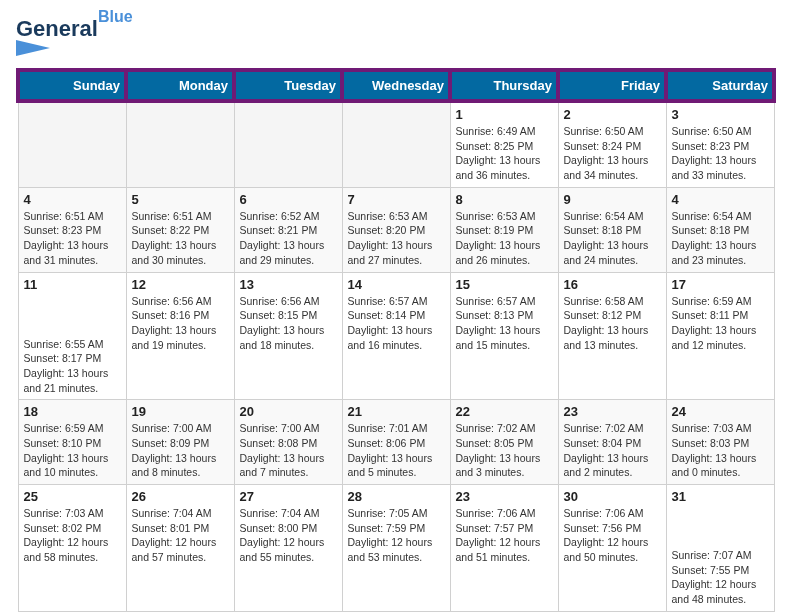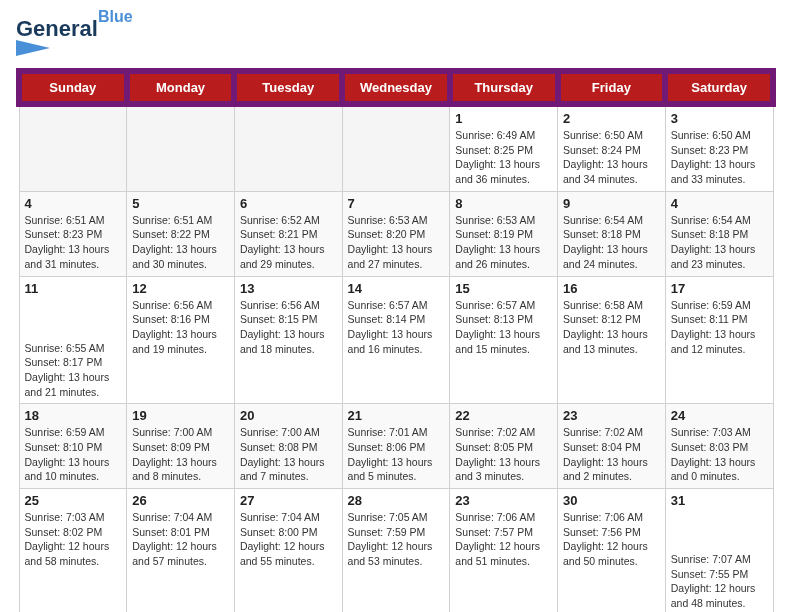--- a/index.html
+++ b/index.html
@@ -32,27 +32,27 @@
     .subtitle {
       font-size: 16px;
       color: #444;
     }
     table {
       width: 100%;
       border-collapse: collapse;
       font-size: 11px;
     }
     thead tr th {
-      background-color: #b91c1c;
+      background-color: #0369a1;
       color: #fff;
       padding: 6px 4px;
-      text-align: center;
+      text-align: right;
       font-size: 13px;
       font-weight: bold;
-      border: 6px solid #701a75;
+      border: 4px solid #701a75;
     }
     tbody tr td {
       border: 1px solid #d0d0d0;
       vertical-align: top;
       padding: 4px 5px;
       height: 80px;
       width: calc(100% / 7);
       background: #fff;
     }
     tbody tr:nth-child(even) td { background: #f9f9f9; }

